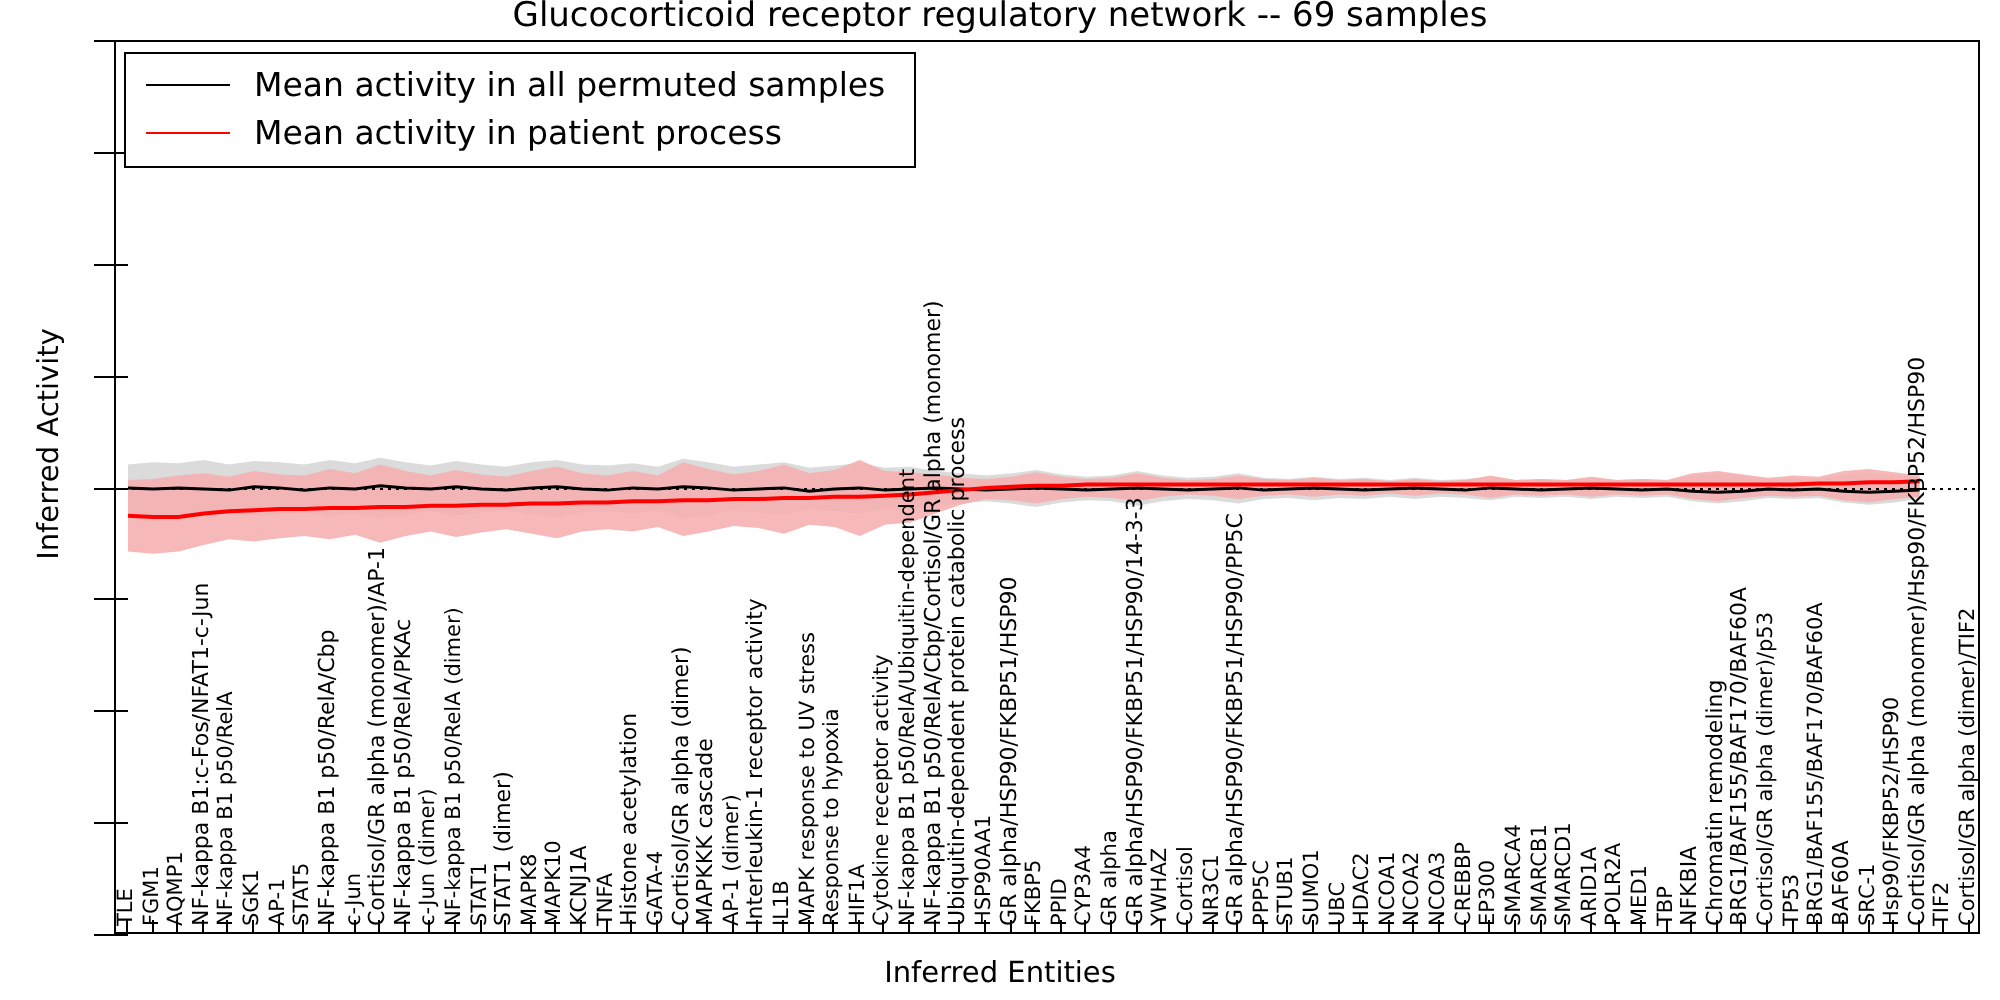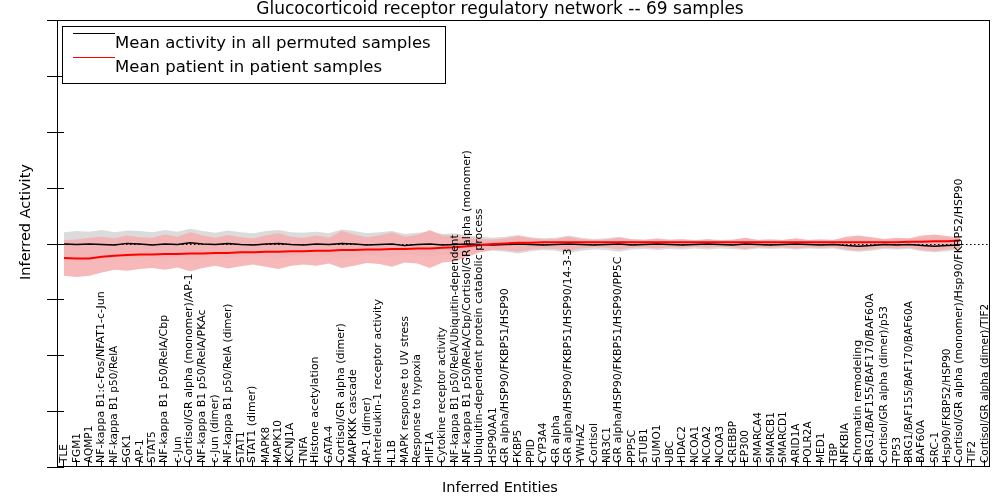--- a/index.html
+++ b/index.html
@@ -38,21 +38,21 @@
     transform:rotate(-90deg) translate(4px,-5px);
     white-space:nowrap;font-size:10.5px;color:#000;line-height:10px;
   }
 
   
   #legend{
     position:absolute;left:62px;top:26px;
     border:1.6px solid #000;background:#fff;padding:6px 14px 7px 10px;
     display:flex;flex-direction:column;gap:5px;z-index:40;
   }
-  .legend-row{display:flex;align-items:flex-start;}
+  .legend-row{display:flex;align-items:center;gap:12px;}
   .legend-swatch{width:42px;height:0;border-top:1.6px solid #000;}
   .legend-swatch.red{border-top-color:#ff0000;}
   .legend-text{font-size:16.5px;color:#000;white-space:nowrap;}
 </style>
 </head>
 <body>
 
 <div id="figure">
 
   <div id="chart-title">Glucocorticoid receptor regulatory network -- 69 samples</div>
@@ -222,21 +222,21 @@
     </div>
   <div id="x-axis-label">Inferred Entities</div>
 
   <div id="legend">
     <div class="legend-row">
       <span class="legend-swatch"></span>
       <span class="legend-text">Mean activity in all permuted samples</span>
     </div>
     <div class="legend-row">
       <span class="legend-swatch red"></span>
-      <span class="legend-text">Mean patient in patient samples</span>
+      <span class="legend-text">Mean activity in patient process</span>
     </div>
   </div>
 
 <div class="ytick-mark" style="top: 20px;"></div>
     <div class="ytick-mark inner" style="top: 20px;"></div>
     <div class="ytick-mark" style="top: 75.875px;"></div>
     <div class="ytick-mark inner" style="top: 75.875px;"></div>
     <div class="ytick-mark" style="top: 131.75px;"></div>
     <div class="ytick-mark inner" style="top: 131.75px;"></div>
     <div class="ytick-mark" style="top: 187.625px;"></div>

